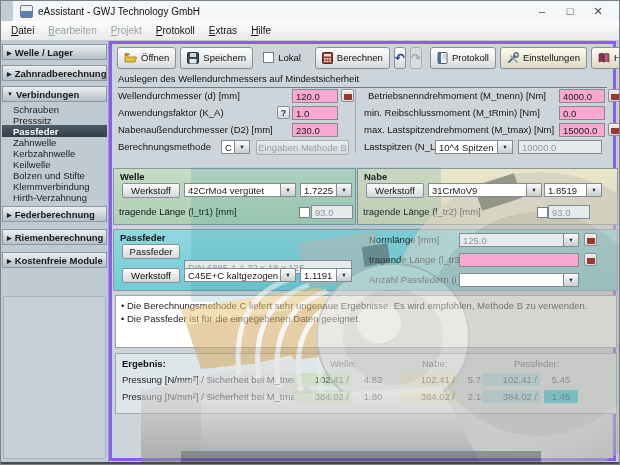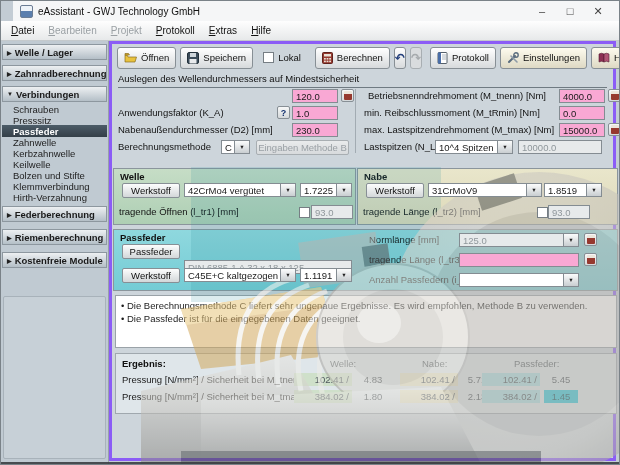--- a/index.html
+++ b/index.html
@@ -232,20 +232,21 @@
             <path d="M1 2 Q3.5 0.5 6 2 L6 10 Q3.5 8.5 1 10 Z" fill="#8c2f52" stroke="#531a30" stroke-width=".6"></path>
             <path d="M11 2 Q8.5 0.5 6 2 L6 10 Q8.5 8.5 11 10 Z" fill="#b05574" stroke="#531a30" stroke-width=".6"></path>
           </svg>
         <span>Hilfe</span>
       </span>
     </div>
 
     <div class="heading">Auslegen des Wellendurchmessers auf Mindestsicherheit</div>
 
     <div class="frow" style="top:45px">
+      <span class="lbl" style="left:6px">Wellendurchmesser (d) [mm]</span>
       <span class="field" style="left:180px;width:46px">120.0</span>
       <span class="mini" style="left:229px">
           <i></i>
         </span>
       <span class="lbl" style="left:256px">Betriebsnenndrehmoment (M_tnenn) [Nm]</span>
       <span class="field" style="left:447px;width:46px">4000.0</span>
       <span class="mini" style="left:496px">
           <i></i>
         </span>
     </div>
@@ -285,21 +286,21 @@
       <span class="ptitle">Welle</span>
       <span class="btn" style="left:8px;top:14px;width:58px">Werkstoff</span>
       <span class="combo" style="left:70px;top:14px;width:112px">
           <span class="cval">42CrMo4 vergütet</span>
           <span class="carr">▼</span>
         </span>
       <span class="combo" style="left:186px;top:14px;width:52px">
           <span class="cval">1.7225</span>
           <span class="carr">▼</span>
         </span>
-      <span class="lbl" style="left:5px;top:37px">tragende Öffnen (l_tr1) [mm]</span>
+      <span class="lbl" style="left:5px;top:37px">tragende Länge (l_tr1) [mm]</span>
       <span class="cb" style="position:absolute;left:185px;top:38px"></span>
       <span class="field gray" style="left:197px;top:36px;width:42px">93.0</span>
     </div>
 
     <div class="panel panel-nabe" style="left:245px;top:124px;width:261px;height:57px">
       <span class="ptitle">Nabe</span>
       <span class="btn" style="left:8px;top:14px;width:58px">Werkstoff</span>
       <span class="combo" style="left:70px;top:14px;width:114px">
           <span class="cval">31CrMoV9</span>
           <span class="carr">▼</span>

